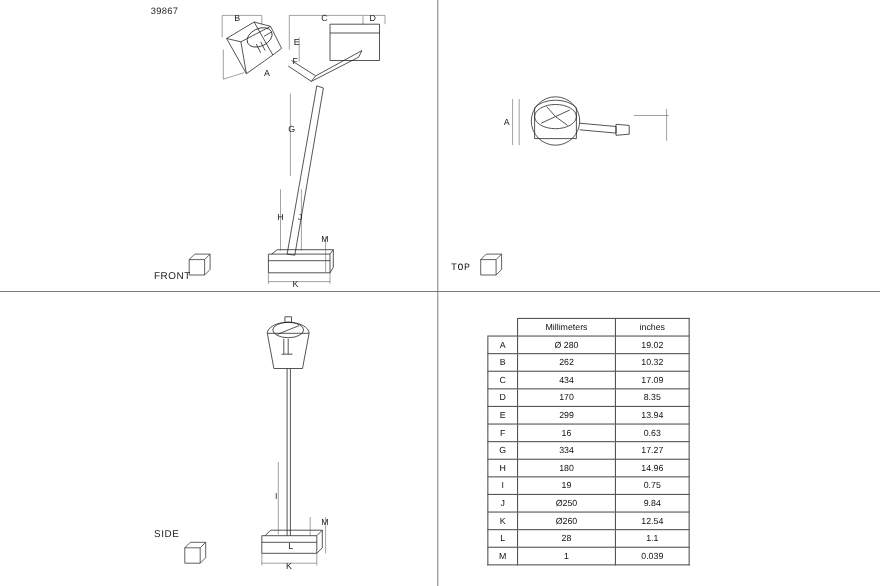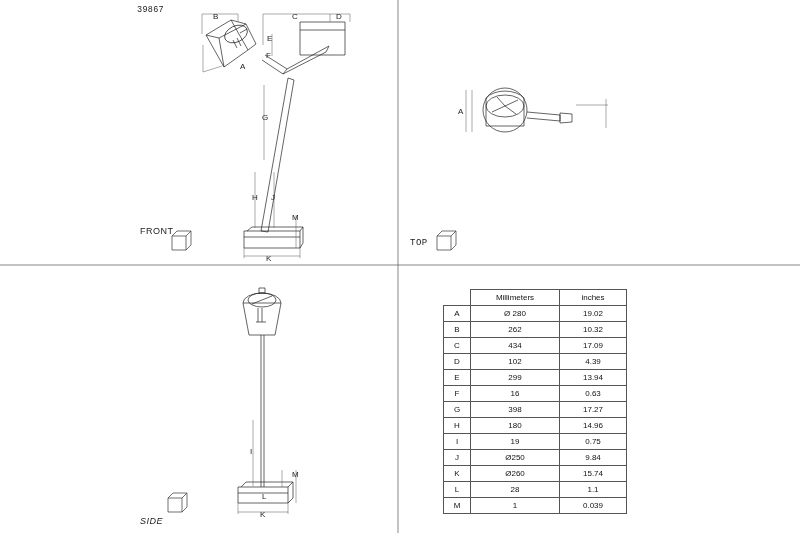--- a/index.html
+++ b/index.html
@@ -28,21 +28,20 @@
     font-size: 9px;
     letter-spacing: 0.5px;
     color: #222222;
     white-space: nowrap;
   }
   .partno {
     position: absolute;
     font-size: 8.5px;
     color: #222222;
     letter-spacing: 0.3px;
-    font-family: Liberation Mono, monospace;
   }
   svg.overlay {
     position: absolute;
     left: 0;
     top: 0;
     width: 800px;
     height: 533px;
     pointer-events: none;
   }
   
@@ -236,23 +235,23 @@
       </g>
 
       <g stroke="#333333" stroke-width="0.7">
         <path d="M168 498 L182 498 L182 512 L168 512 Z"></path>
         <path d="M168 498 L173 493 L187 493 L182 498"></path>
         <path d="M187 493 L187 507 L182 512"></path>
       </g>
     </g>
   </svg>
 
-  <div class="viewlabel" style="left:140px; top:226px;">FRONT</div>
+  <div class="viewlabel" style="left:140px; top:246px;">FRONT</div>
   <div class="viewlabel" style="left:410px; top:238px;font-family:Liberation Mono, monospace;">TOP</div>
-  <div class="viewlabel" style="left:140px; top:516px;font-style:italic;">SIDE</div>
+  <div class="viewlabel" style="left:140px; top:480px;">SIDE</div>
 
   <div class="label" style="left:213px; top:12px;">B</div>
   <div class="label" style="left:292px; top:12px;">C</div>
   <div class="label" style="left:336px; top:12px;">D</div>
   <div class="label" style="left:240px; top:62px;">A</div>
   <div class="label" style="left:267px; top:34px;">E</div>
   <div class="label" style="left:266px; top:51px;">F</div>
   <div class="label" style="left:262px; top:113px;">G</div>
   <div class="label" style="left:252px; top:193px;">H</div>
   <div class="label" style="left:271px; top:193px;">J</div>
@@ -283,57 +282,57 @@
         <td class="mm">262</td>
         <td class="inch">10.32</td>
       </tr>
       <tr>
         <td class="key">C</td>
         <td class="mm">434</td>
         <td class="inch">17.09</td>
       </tr>
       <tr>
         <td class="key">D</td>
-        <td class="mm">102</td>
-        <td class="inch">4.39</td>
+        <td class="mm">170</td>
+        <td class="inch">8.35</td>
       </tr>
       <tr>
         <td class="key">E</td>
         <td class="mm">299</td>
         <td class="inch">13.94</td>
       </tr>
       <tr>
         <td class="key">F</td>
         <td class="mm">16</td>
         <td class="inch">0.63</td>
       </tr>
       <tr>
         <td class="key">G</td>
-        <td class="mm">398</td>
+        <td class="mm">334</td>
         <td class="inch">17.27</td>
       </tr>
       <tr>
         <td class="key">H</td>
         <td class="mm">180</td>
         <td class="inch">14.96</td>
       </tr>
       <tr>
         <td class="key">I</td>
         <td class="mm">19</td>
         <td class="inch">0.75</td>
       </tr>
       <tr>
         <td class="key">J</td>
         <td class="mm">Ø250</td>
         <td class="inch">9.84</td>
       </tr>
       <tr>
         <td class="key">K</td>
         <td class="mm">Ø260</td>
-        <td class="inch">15.74</td>
+        <td class="inch">12.54</td>
       </tr>
       <tr>
         <td class="key">L</td>
         <td class="mm">28</td>
         <td class="inch">1.1</td>
       </tr>
       <tr>
         <td class="key">M</td>
         <td class="mm">1</td>
         <td class="inch">0.039</td>

